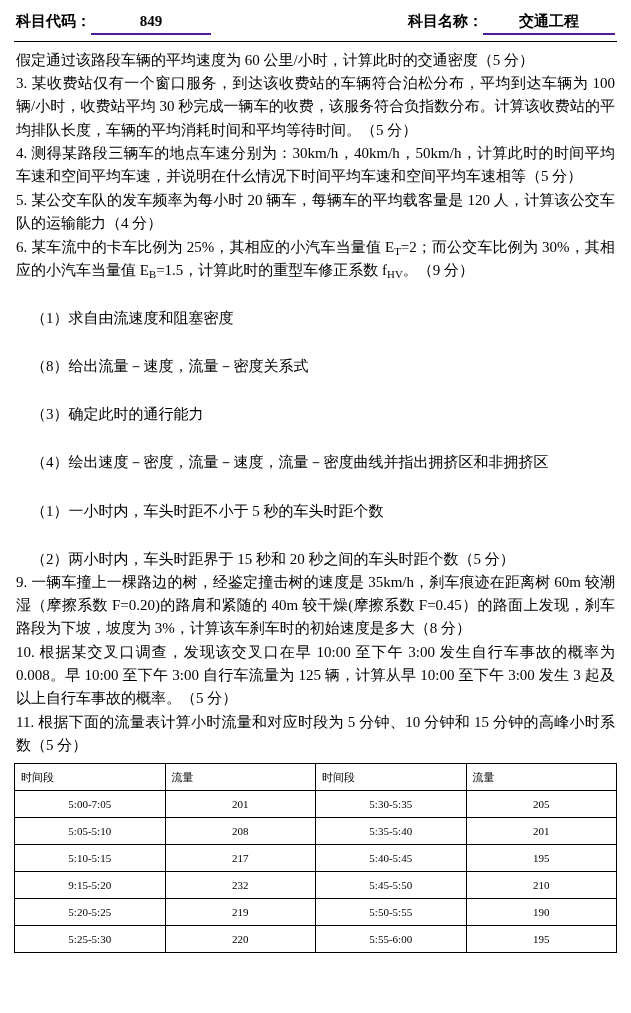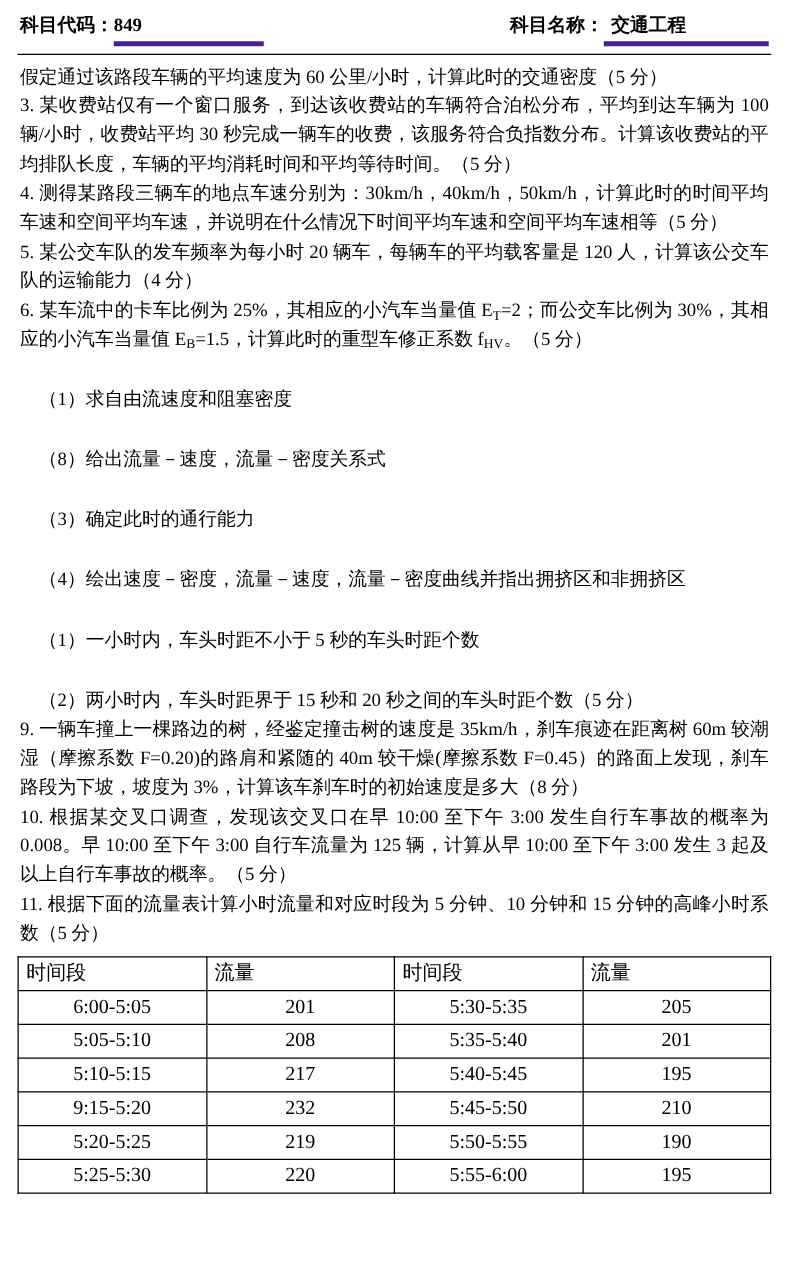--- a/index.html
+++ b/index.html
@@ -29,21 +29,22 @@
     align-items: baseline;
     font-weight: bold;
     font-size: 15px;
     padding: 2px 2px 6px 2px;
   }
   .hdr-label {
     white-space: nowrap;
   }
   .hdr-value {
     display: inline-block;
-    border-bottom: 4px solid #4c1d95;
+    text-align: center;
+    border-bottom: 2px solid #4c1d95;
     font-weight: bold;
   }
   .hdr-code-val { min-width: 120px; }
   .hdr-name-val { min-width: 120px; padding: 0 6px; font-family: Liberation Serif, serif; }
   .hdr-gap { flex: 1 1 auto; }
 
   .rule {
     border: 0;
     border-top: 1.6px solid #000;
     margin: 0 0 7px 0;
@@ -65,21 +66,21 @@
   table.flow-table {
     border-collapse: collapse;
     width: 603px;
     margin-top: 6px;
     table-layout: fixed;
   }
   table.flow-table th,
   table.flow-table td {
     border: 1px solid #000;
     height: 26px;
-    font-size: 16px;
+    font-size: 11px;
     font-family: "Liberation Serif", "DejaVu Serif", serif;
     padding: 0 6px;
   }
   table.flow-table th {
     text-align: left;
     font-weight: normal;
   }
   table.flow-table td {
     text-align: center;
   }
@@ -109,21 +110,21 @@
   <div class="body-block">
 
     <p class="para indent1">假定通过该路段车辆的平均速度为 60 公里/小时，计算此时的交通密度（5 分）</p>
 
     <p class="para indent1">3. 某收费站仅有一个窗口服务，到达该收费站的车辆符合泊松分布，平均到达车辆为 100 辆/小时，收费站平均 30 秒完成一辆车的收费，该服务符合负指数分布。计算该收费站的平均排队长度，车辆的平均消耗时间和平均等待时间。（5 分）</p>
 
     <p class="para indent1">4. 测得某路段三辆车的地点车速分别为：30km/h，40km/h，50km/h，计算此时的时间平均车速和空间平均车速，并说明在什么情况下时间平均车速和空间平均车速相等（5 分）</p>
 
     <p class="para indent1">5. 某公交车队的发车频率为每小时 20 辆车，每辆车的平均载客量是 120 人，计算该公交车队的运输能力（4 分）</p>
 
-    <p class="para indent1"><span>6. 某车流中的卡车比例为 25%，其相应的小汽车当量值 E</span><sub>T</sub><span>=2；而公交车比例为 30%，其相应的小汽车当量值 E</span><sub>B</sub><span>=1.5，计算此时的重型车修正系数 f</span><sub>HV</sub><span>。（5 分）</span></p>
+    <p class="para indent1"><span>6. 某车流中的卡车比例为 25%，其相应的小汽车当量值 E</span><sub>T</sub><span>=2；而公交车比例为 30%，其相应的小汽车当量值 E</span><sub>B</sub><span>=1.5，计算此时的重型车修正系数 f</span><sub>HV</sub><span>。（9 分）</span></p>
 
     <p class="para sub">（1）求自由流速度和阻塞密度</p>
     <p class="para sub">（8）给出流量－速度，流量－密度关系式</p>
     <p class="para sub">（3）确定此时的通行能力</p>
     <p class="para sub">（4）绘出速度－密度，流量－速度，流量－密度曲线并指出拥挤区和非拥挤区</p>
 
     <p class="para sub">（1）一小时内，车头时距不小于 5 秒的车头时距个数</p>
     <p class="para sub">（2）两小时内，车头时距界于 15 秒和 20 秒之间的车头时距个数（5 分）</p>
 
     <p class="para indent1">9. 一辆车撞上一棵路边的树，经鉴定撞击树的速度是 35km/h，刹车痕迹在距离树 60m 较潮湿（摩擦系数 F=0.20)的路肩和紧随的 40m 较干燥(摩擦系数 F=0.45）的路面上发现，刹车路段为下坡，坡度为 3%，计算该车刹车时的初始速度是多大（8 分）</p>
@@ -144,21 +145,21 @@
     <thead>
       <tr>
         <th>时间段</th>
         <th>流量</th>
         <th>时间段</th>
         <th>流量</th>
       </tr>
     </thead>
     <tbody>
       <tr>
-        <td class="period">6:00-5:05</td>
+        <td class="period">5:00-7:05</td>
         <td>201</td>
         <td class="period">5:30-5:35</td>
         <td>205</td>
       </tr>
       <tr>
         <td class="period">5:05-5:10</td>
         <td>208</td>
         <td class="period">5:35-5:40</td>
         <td>201</td>
       </tr>

